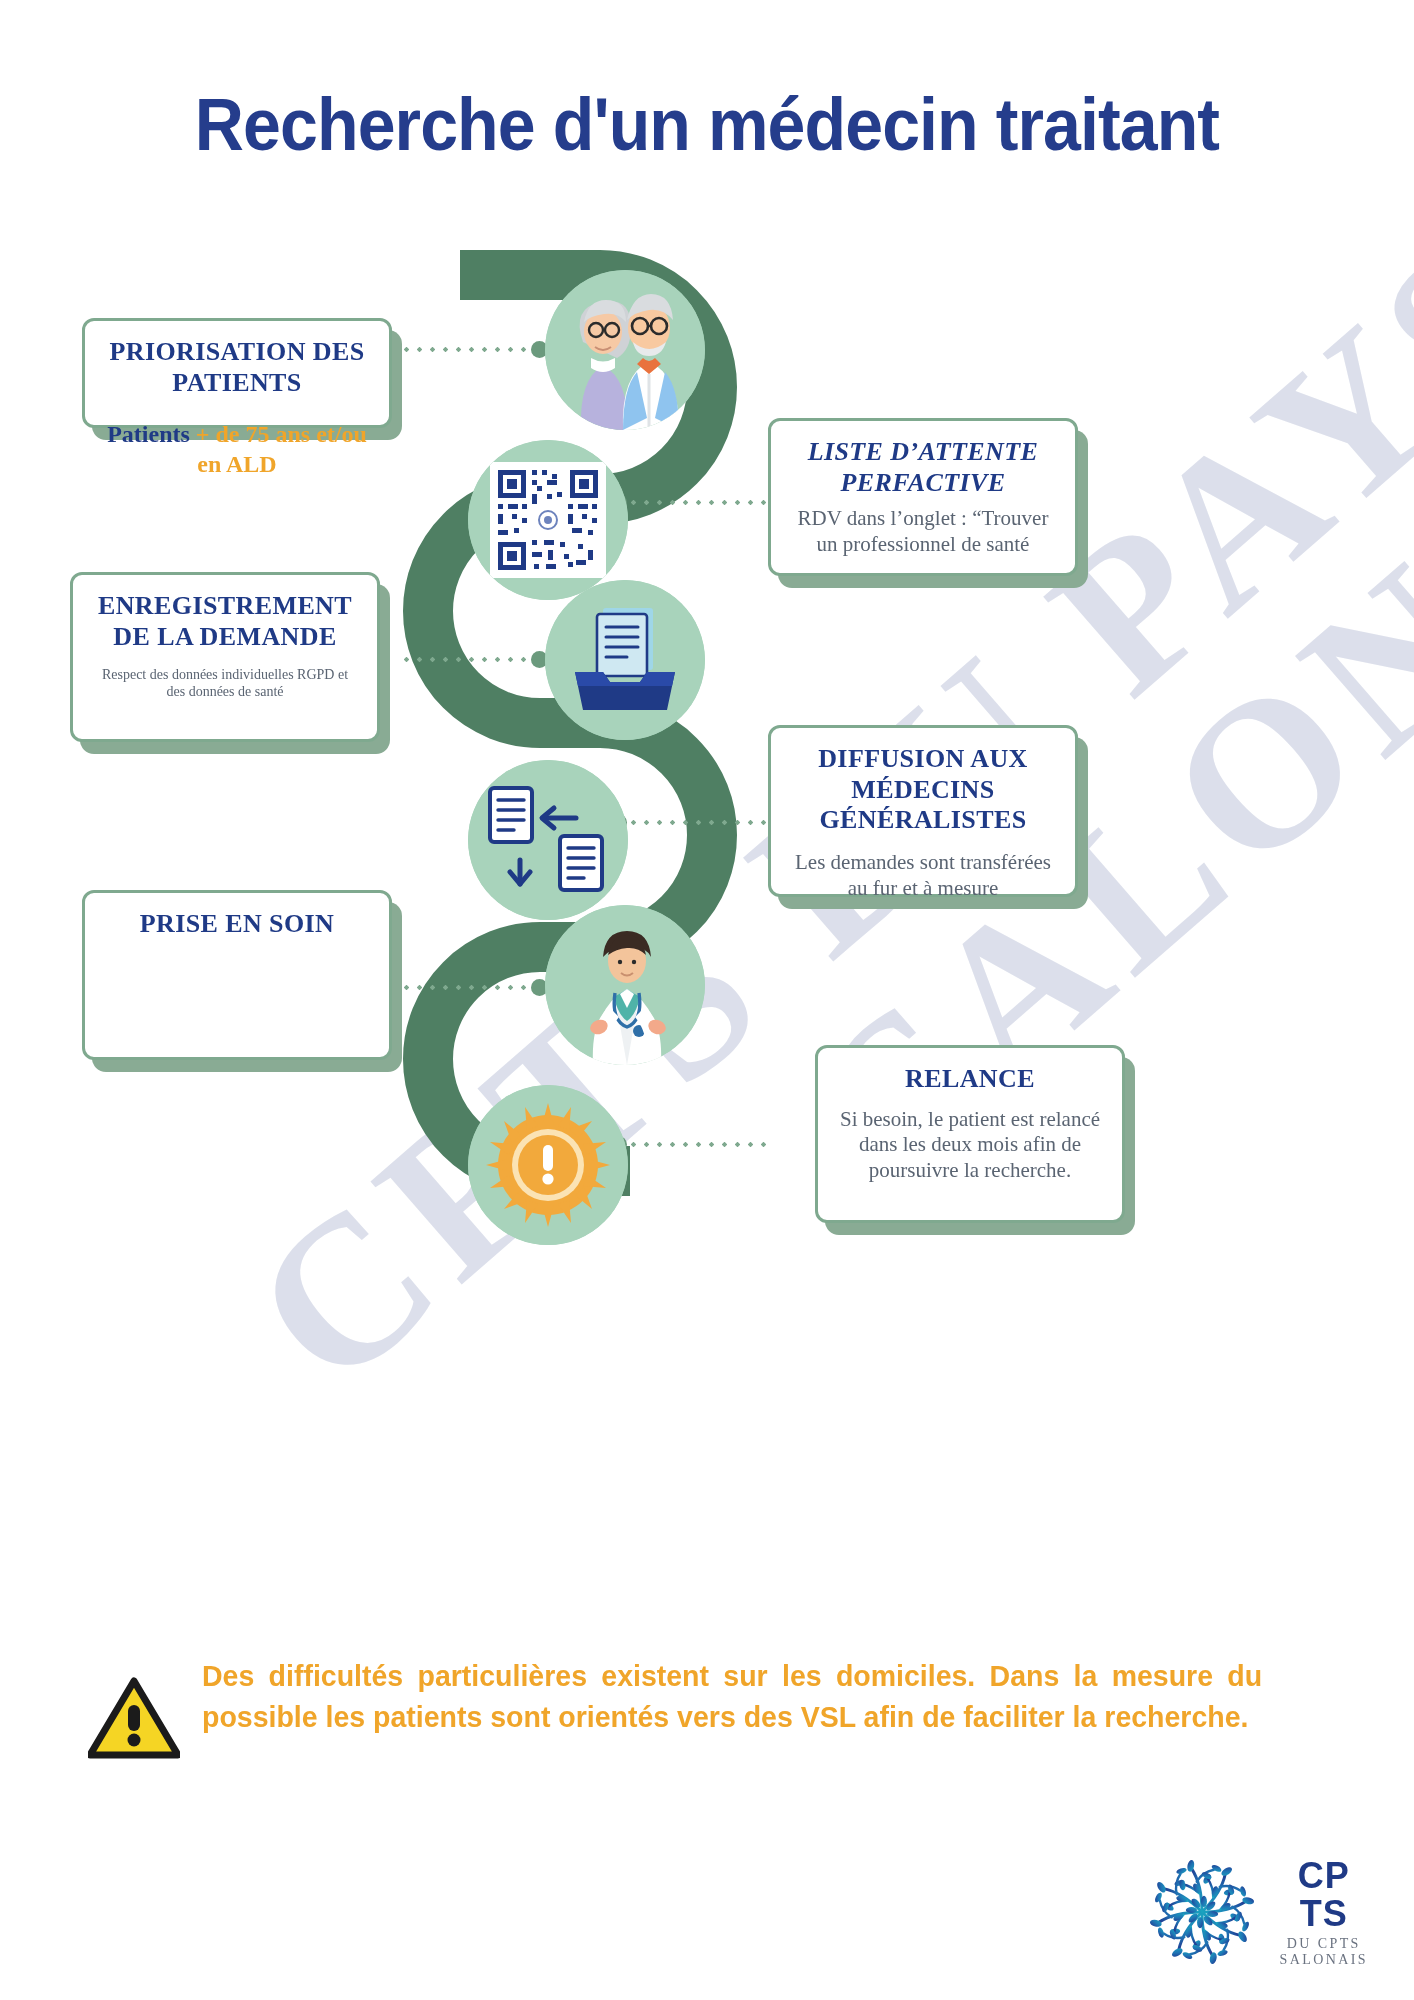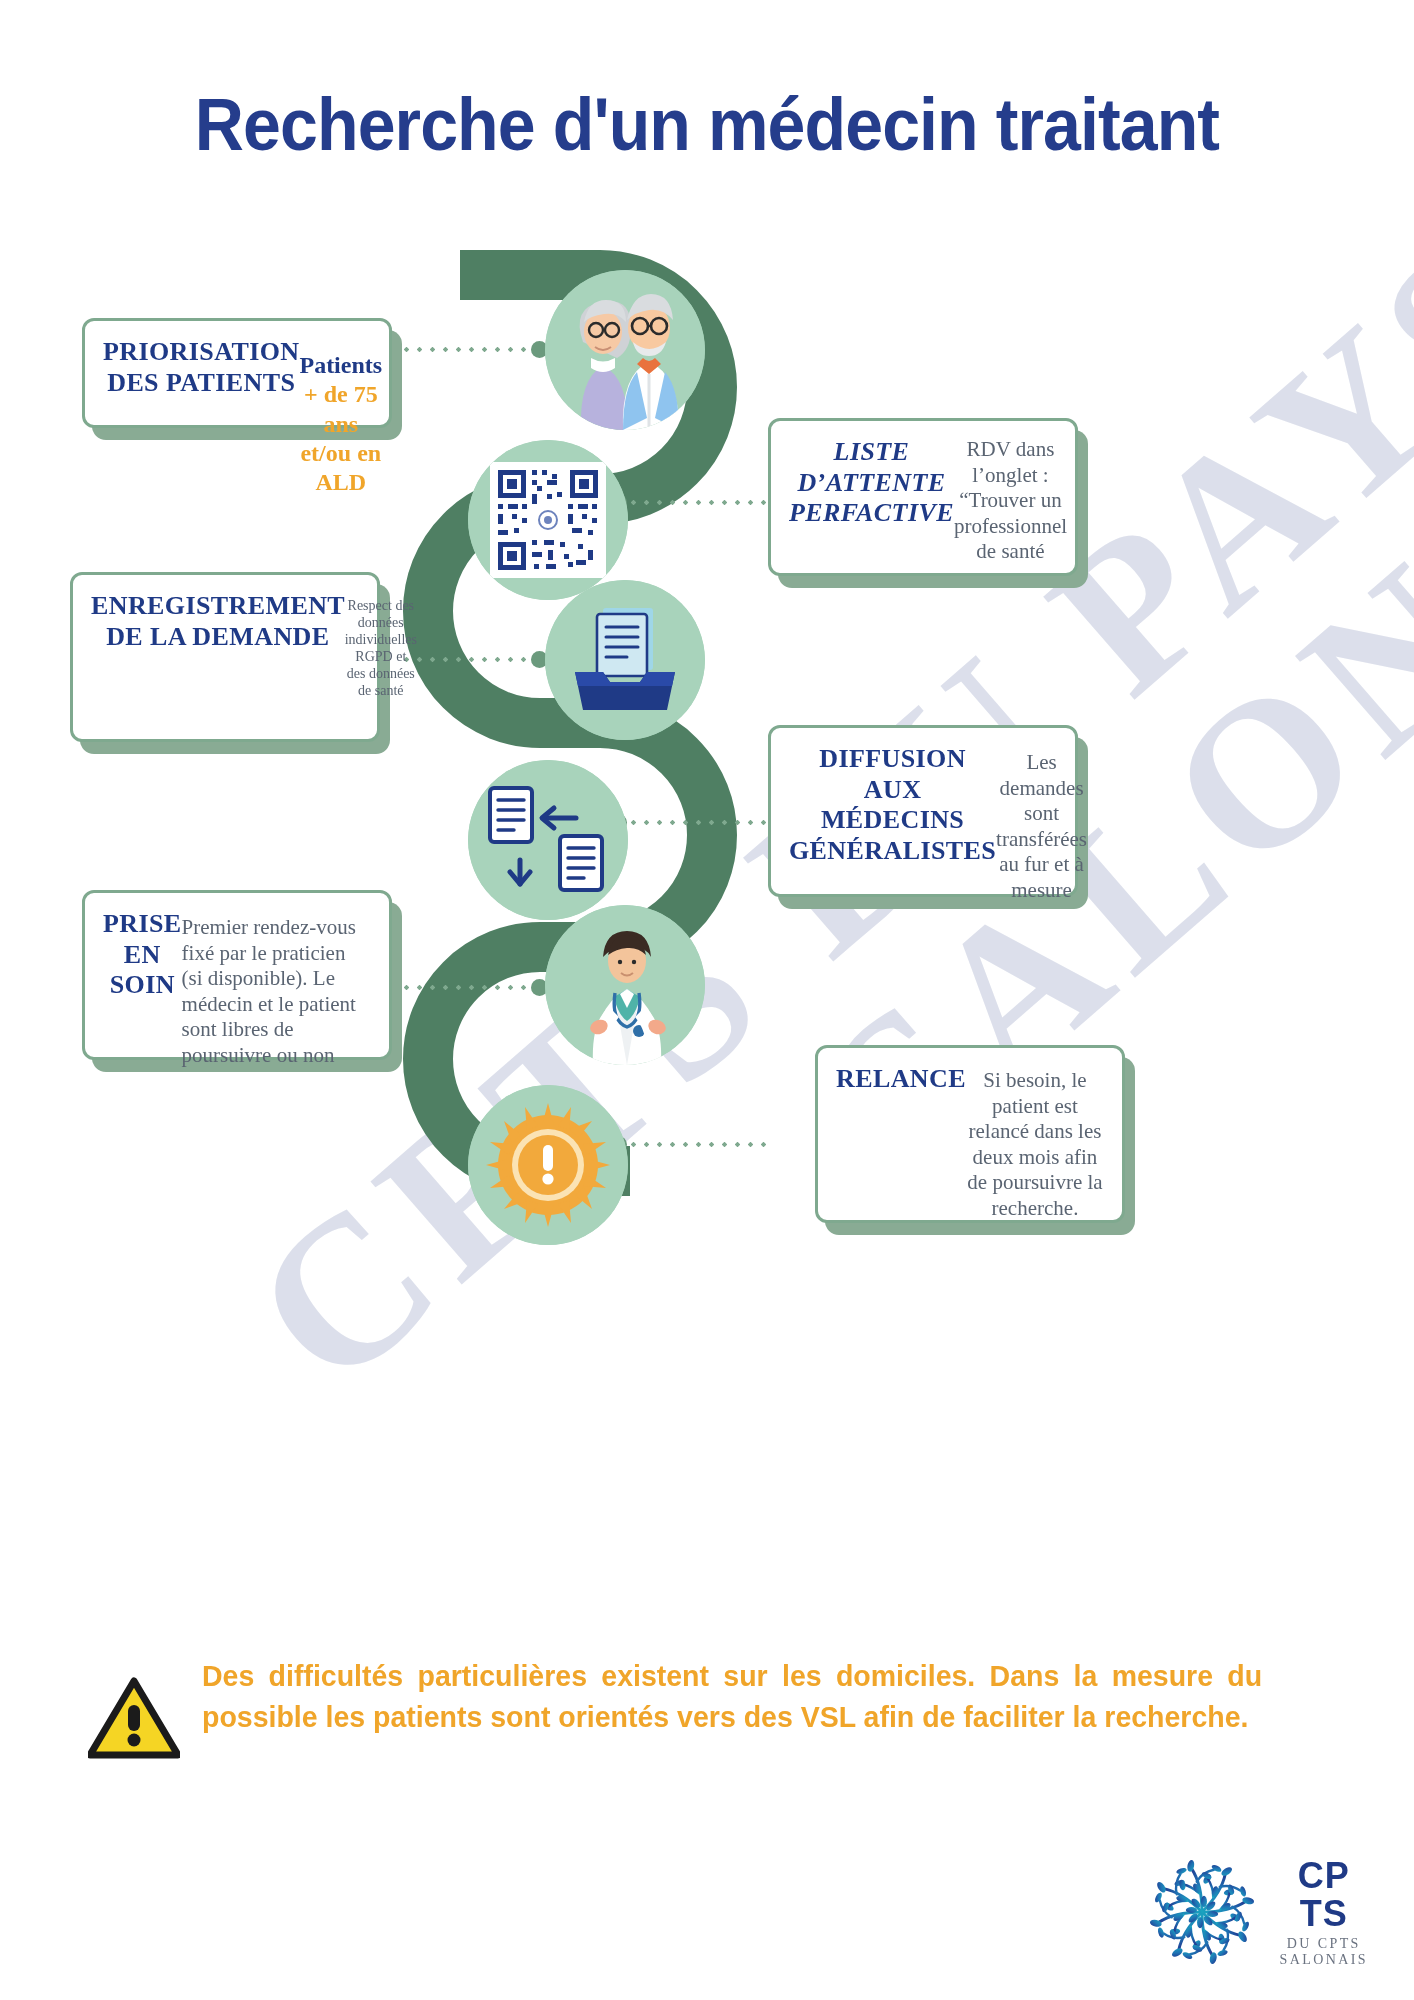--- a/index.html
+++ b/index.html
@@ -88,21 +88,21 @@
     z-index:-1;
   }
   .card .body{
     position:relative;
     background:#ffffff;
     border:3px solid #7fa98f;
     border-radius:12px;
     box-sizing:border-box;
     padding:16px 18px 18px 18px;
     width:100%;height:100%;
-    display:flex;justify-content:flex-start;
+    display:flex;flex-direction:column;justify-content:flex-start;
   }
   .card h3{
     margin:0 0 8px 0;
     font-family:"Liberation Serif", serif;
     font-weight:bold;
     color:#1f3a86;
     text-align:center;
     line-height:1.18;
     letter-spacing:0.4px;
   }
@@ -460,21 +460,20 @@
     <div class="body">
       <h3 style="font-size:26px;">DIFFUSION AUX MÉDECINS GÉNÉRALISTES</h3>
       <p style="font-size:21px;margin-top:6px;">Les demandes sont transférées au fur et à mesure</p>
     </div>
   </div>
 
   <div class="card" style="left:82px; top:890px; width:310px; height:170px;">
     <div class="shadow"></div>
     <div class="body">
       <h3 style="font-size:26px;">PRISE EN SOIN</h3>
-      <p class="left" style="font-size:21px;margin-top:6px;">Premier rendez-vous fixé par le praticien (si disponible). Le médecin et le patient sont libres de poursuivre ou non</p>
     </div>
   </div>
 
   <div class="card" style="left:784px; top:1045px; width:310px; height:178px;margin-left:31px;">
     <div class="shadow"></div>
     <div class="body">
       <h3 style="font-size:26px;">RELANCE</h3>
       <p style="font-size:21px;margin-top:4px;">Si besoin, le patient est relancé dans les deux mois afin de poursuivre la recherche.</p>
     </div>
   </div>

